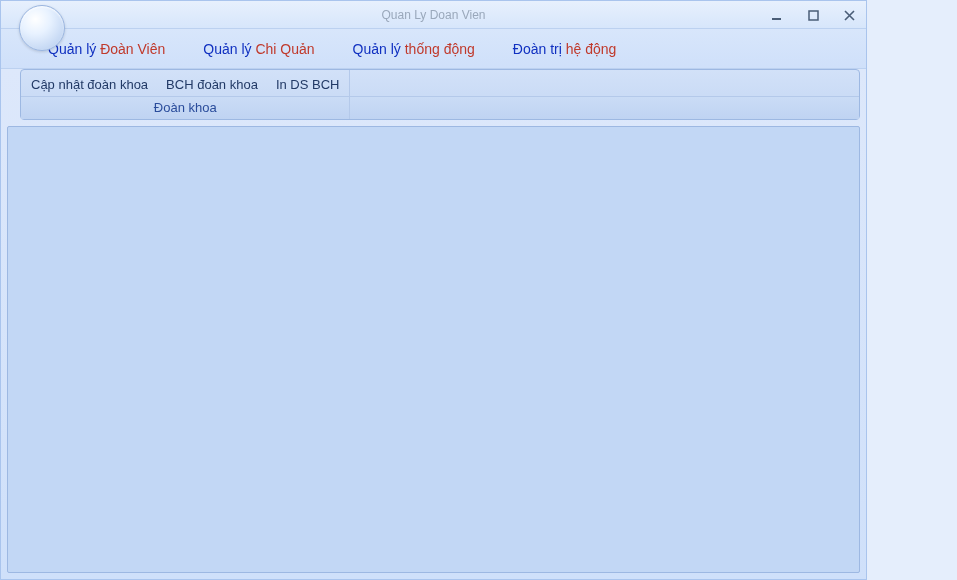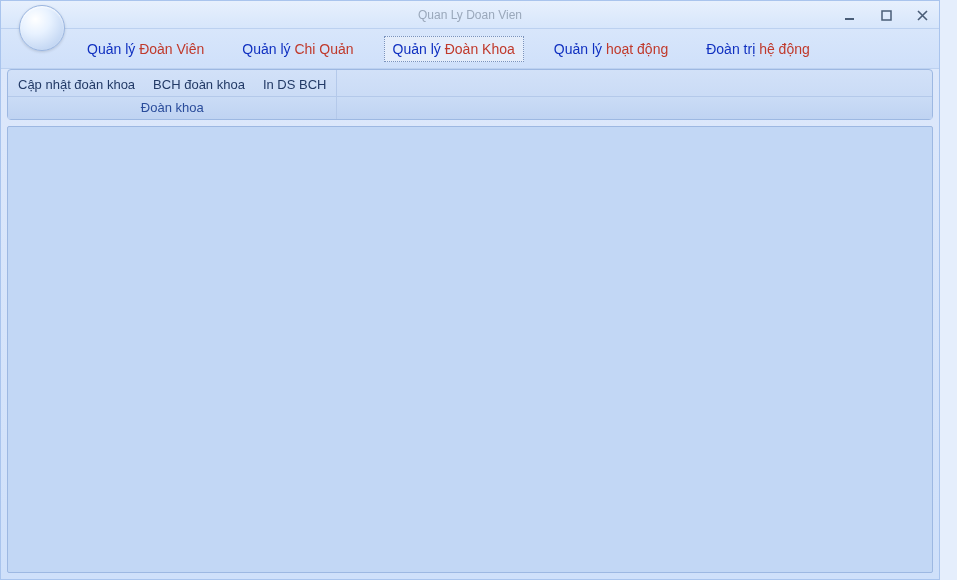--- a/index.html
+++ b/index.html
@@ -1,20 +1,20 @@
 <!DOCTYPE html>
 <html><head>
 <meta charset="utf-8">
 <style>
   * { box-sizing: border-box; margin: 0; padding: 0; }
   html, body { width: 957px; height: 580px; font-family: "Segoe UI", Tahoma, sans-serif; font-size: 13px; }
   body { background: #e5eefc; }
 
   .window {
-    width: 940px; height: 580px;
+    width: 867px; height: 580px;
     background: linear-gradient(#dfe9fb, #cfe0fa);
     border: 1px solid #a9c4ed;
     display: flex; flex-direction: column;
     position: relative;
   }
 
   .titlebar {
     height: 28px;
     background: linear-gradient(#e7f0fd, #d7e6fb);
     border-bottom: 1px solid #bcd1f0;
@@ -31,21 +31,21 @@
     width: 46px; height: 46px; border-radius: 50%;
     background: radial-gradient(circle at 35% 30%, #ffffff 0%, #e8f2ff 35%, #c9dbf5 70%, #b1c8ea 100%);
     border: 1px solid #9ab5df;
     box-shadow: 0 1px 3px rgba(0,0,0,0.15), inset 0 1px 2px rgba(255,255,255,0.9);
     z-index: 5;
   }
 
   .menubar {
     height: 40px;
     display: flex; align-items: center;
-    padding-left: 78px;
+    padding-left: 39px;
     gap: 22px;
     background: linear-gradient(#d8e6fb, #cfe0fa);
     border-bottom: 1px solid #bcd1f0;
   }
   .menuitem {
     padding: 4px 8px;
     cursor: default;
     font-size: 14px;
     white-space: nowrap;
   }
@@ -55,20 +55,21 @@
   }
   .menuitem .p1 { color: #1030c0; }
   .menuitem .p2 { color: #c0392b; }
 
   .ribbon-wrap { padding: 0 6px 6px 6px; }
   .ribbon {
     border: 1px solid #9db8e2;
     border-radius: 4px;
     background: linear-gradient(#d2e1f8, #c4d7f4);
     display: flex;
+    margin-left: 13px;
   }
   .ribbon-group {
     border-right: 1px solid #b4c9ea;
     display: flex; flex-direction: column;
   }
   .ribbon-group:last-child { border-right: none; flex: 1; }
   .ribbon-items {
     display: flex; align-items: center;
     padding: 4px 6px 2px 6px;
     gap: 10px;
@@ -124,25 +125,22 @@
 
   <div class="orb"></div>
 
   <div class="menubar">
     <div class="menuitem">
       <span class="p1">Quản lý </span><span class="p2">Đoàn Viên</span>
     </div>
     <div class="menuitem">
       <span class="p1">Quản lý </span><span class="p2">Chi Quản</span>
     </div>
-    <div class="menuitem active">
-      <span class="p1">Quản lý </span><span class="p2">Đoàn Khoa</span>
-    </div>
     <div class="menuitem">
-      <span class="p1">Quản lý </span><span class="p2">hoạt động</span>
+      <span class="p1">Quản lý </span><span class="p2">thống động</span>
     </div>
     <div class="menuitem">
       <span class="p1">Đoàn trị </span><span class="p2">hệ động</span>
     </div>
   </div>
 
   <div class="ribbon-wrap">
     <div class="ribbon">
       <div class="ribbon-group">
         <div class="ribbon-items">

